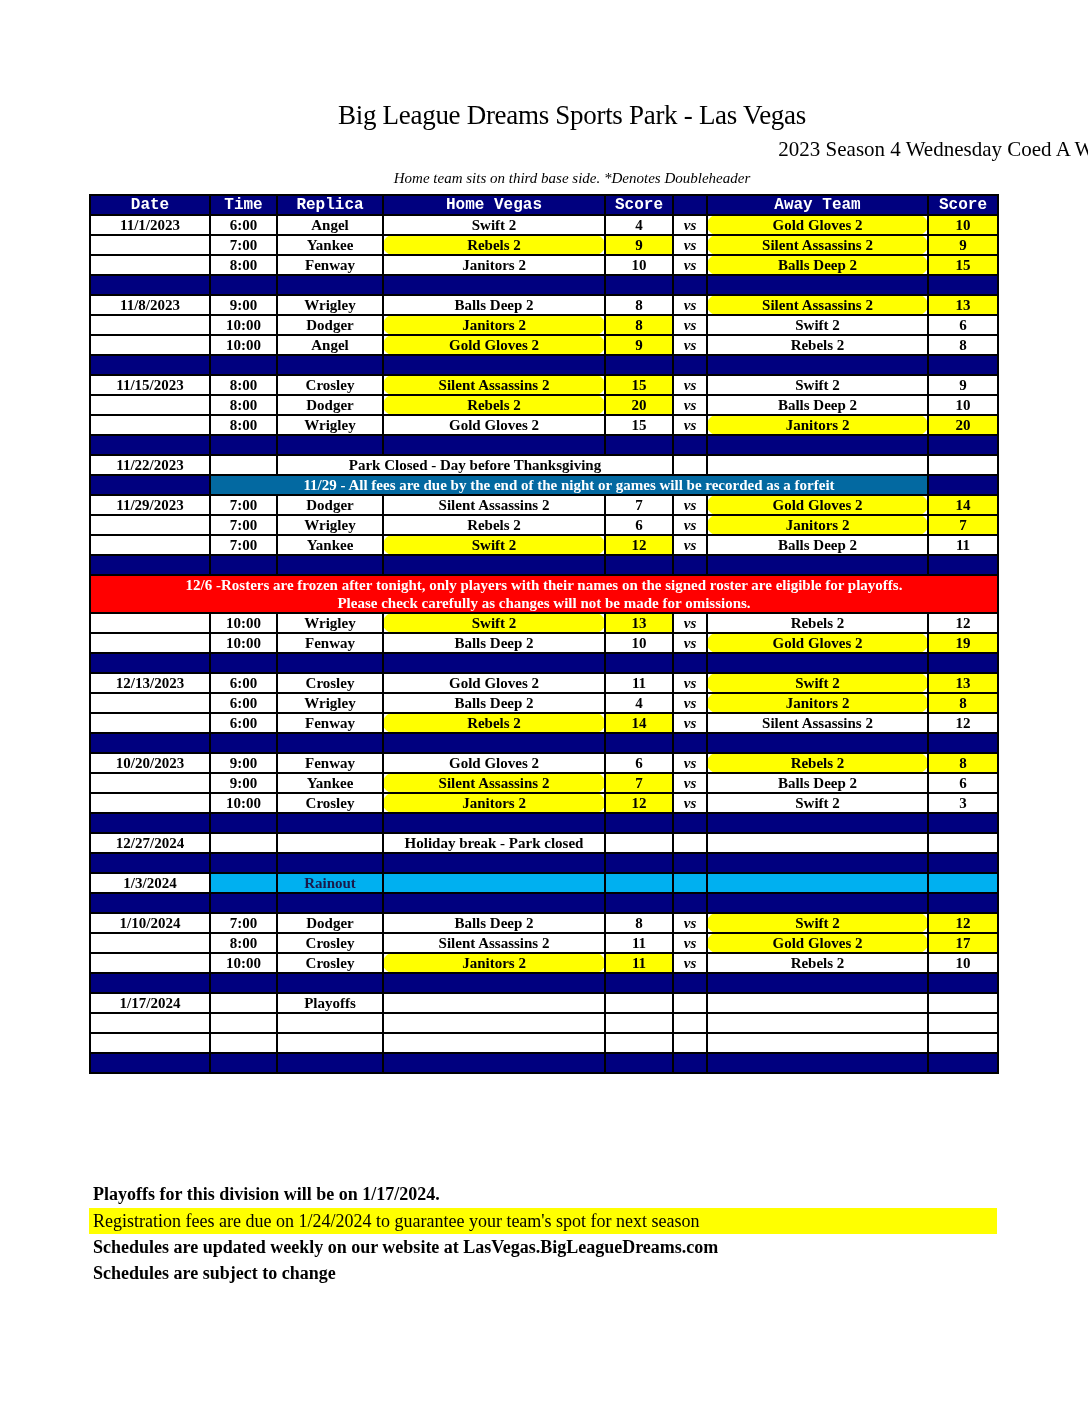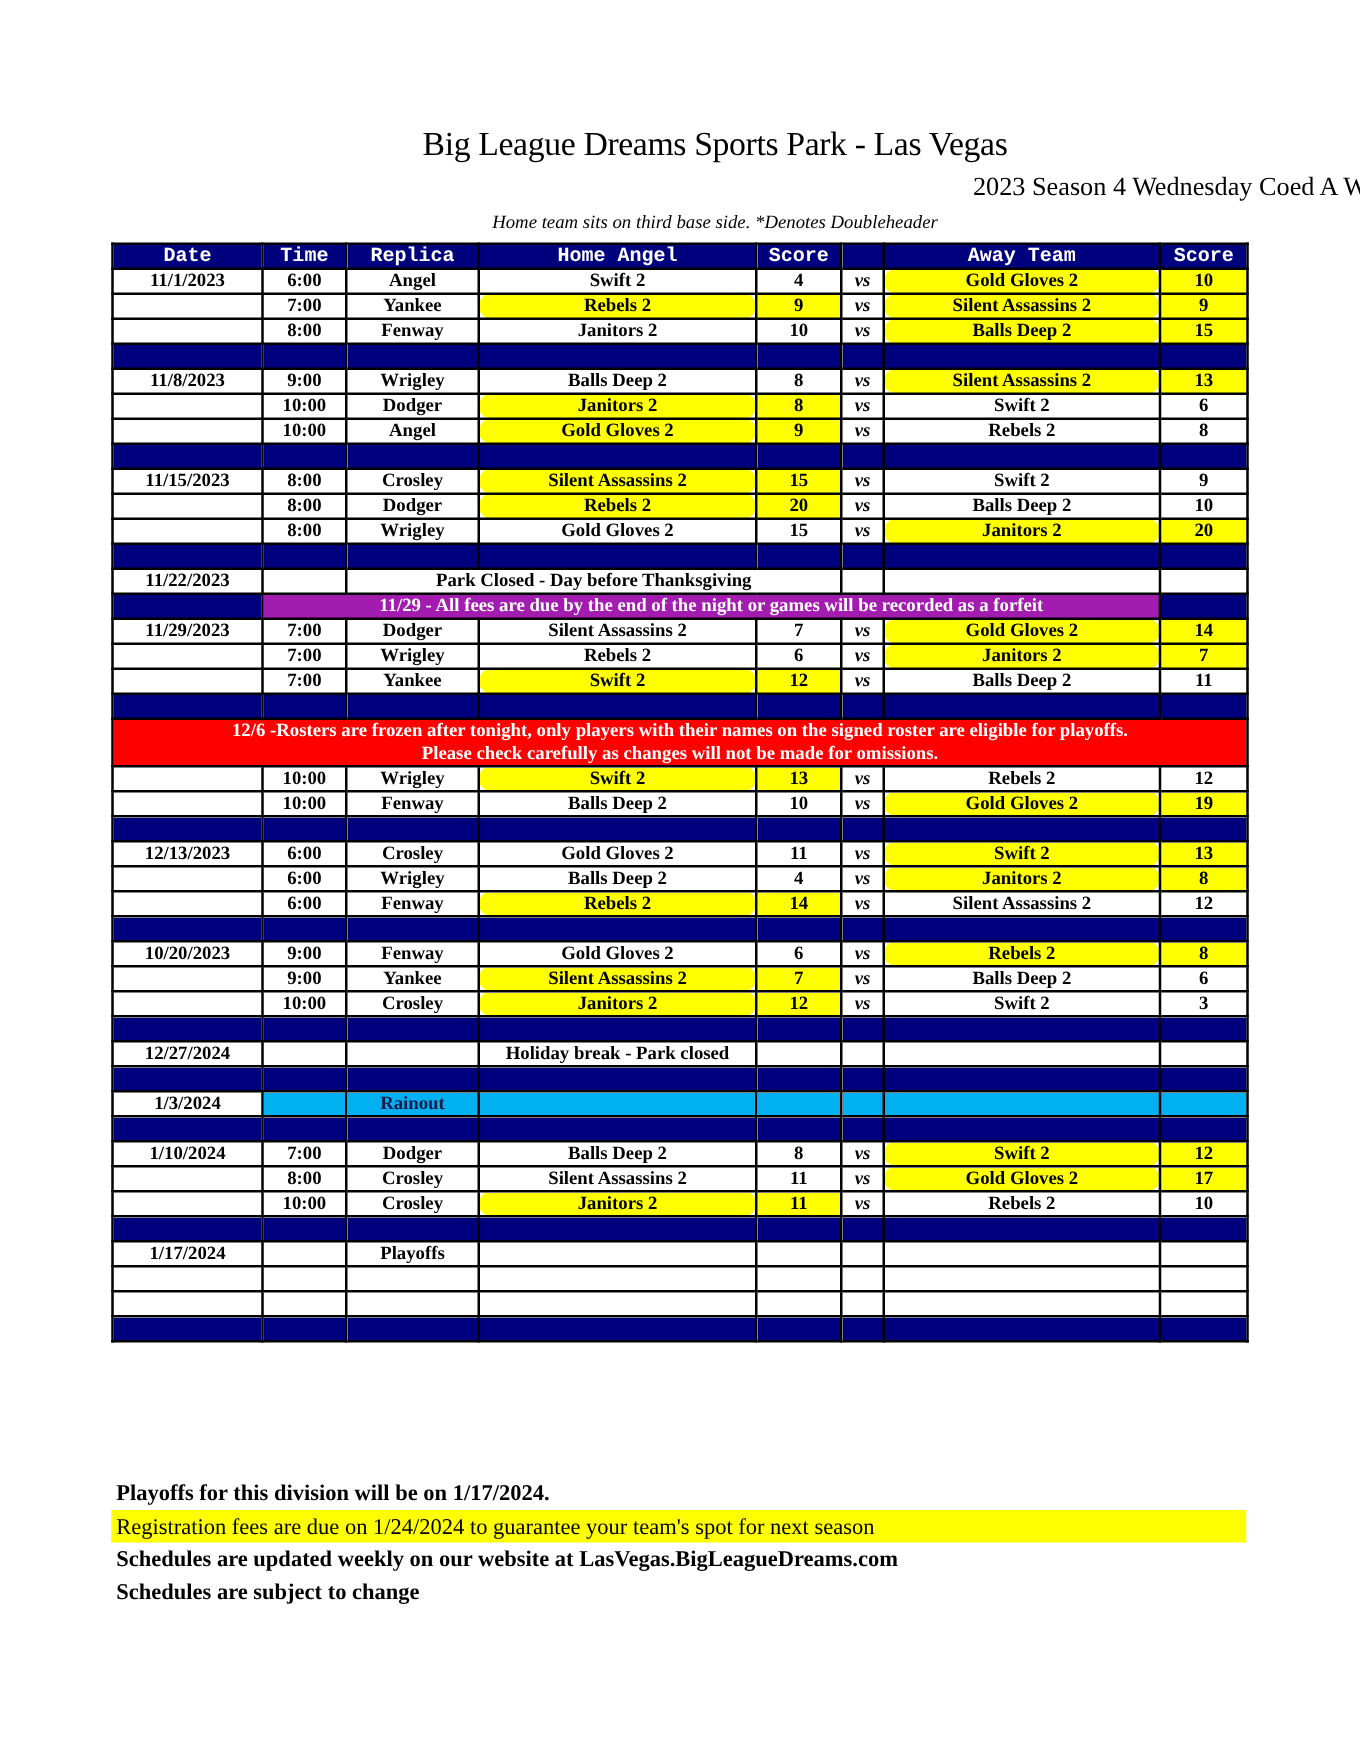--- a/index.html
+++ b/index.html
@@ -15,21 +15,21 @@
   td.nv { background:#00007f; }
   td.cy { background:#00b0f0; color:#1a1a4a; }
   tr.hdr td { background:#00007f; color:#fff; font-size:16px;font-family:Liberation Mono, monospace; }
   tr.sep td { background:#00007f; height:18px; }
   td.tm, td.dt, td.rp { font-weight:bold; }
   td.team { font-weight:normal;border-radius:10px; }
   td.team.y { font-weight:bold; }
   td.sc { font-weight:normal; }
   td.sc.y { font-weight:bold; }
   td.vs { font-style:italic; font-size:13px; }
-  td.note-blue { background:#a21caf; color:#fff; font-weight:bold; font-size:15px; text-align:center; }
+  td.note-blue { background:#0369a1; color:#fff; font-weight:bold; font-size:15px; text-align:center; }
   td.note-red { background:#ff0000; color:#fff; font-weight:bold; font-size:15px; line-height:20px; height:40px; }
   .foot { position:absolute; left:93px; font-size:18px; font-weight:bold; }
   #f1 { top:1184px; }
   #f2 { top:1208px; left:89px; width:908px; background:#ffff00; padding-left:4px; box-sizing:border-box; height:26px; line-height:26px; font-weight:normal; }
   #f3 { top:1237px; }
   #f4 { top:1263px; }
 </style>
 </head>
 <body>
 
@@ -46,21 +46,21 @@
     <col style="width:68px">
       <col style="width:34px">
       <col style="width:221px">
       <col style="width:70px">
   </colgroup>
   <tbody id="tbody">
     <tr class="hdr">
       <td>Date</td>
       <td>Time</td>
       <td>Replica</td>
-      <td>Home Angel</td>
+      <td>Home Vegas</td>
       <td>Score</td>
       <td></td>
       <td>Away Team</td>
       <td>Score</td>
     </tr>
   <tr>
         <td class="w dt">11/1/2023</td>
         <td class="w tm">6:00</td>
         <td class="w rp">Angel</td>
         <td class="w team">Swift 2</td>

